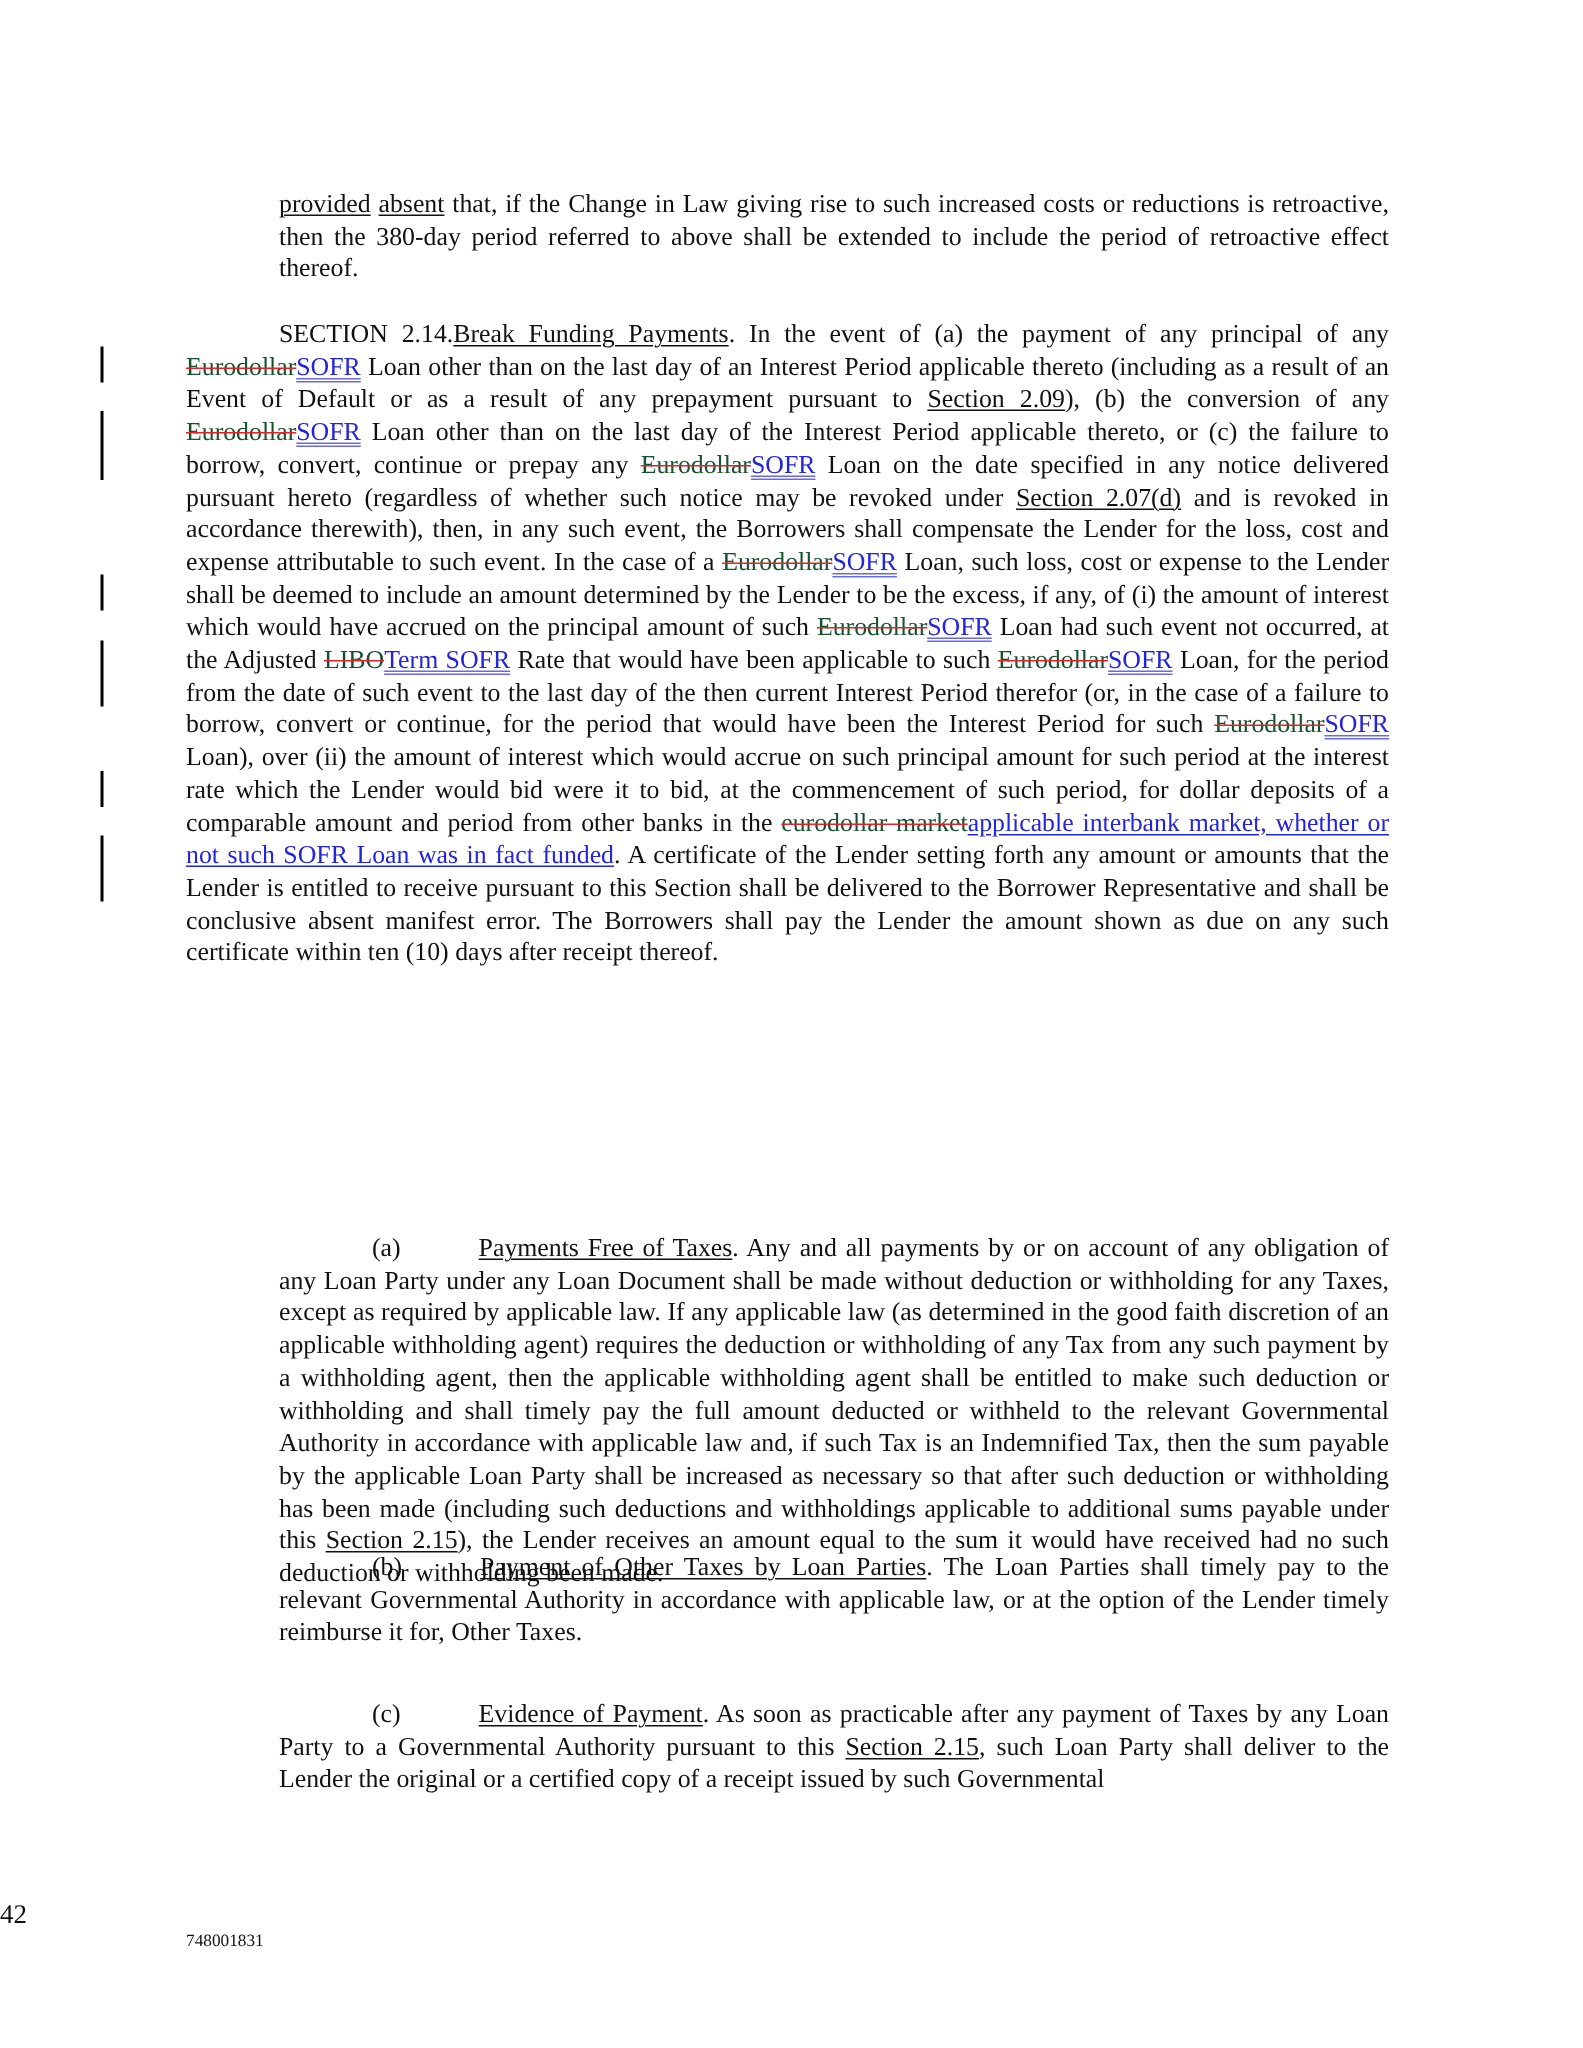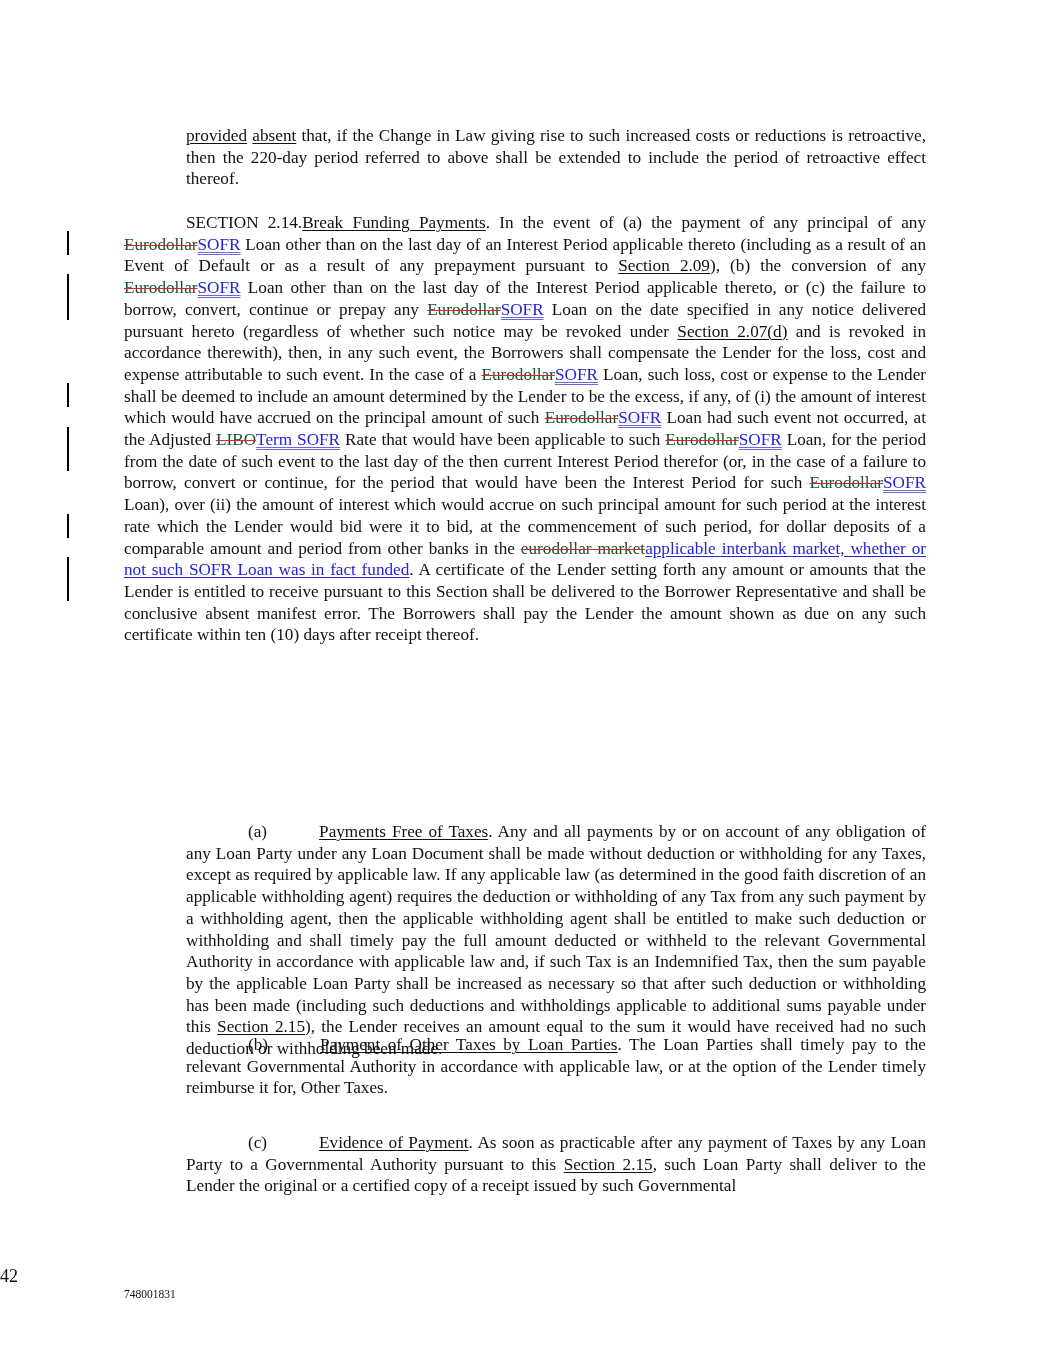--- a/index.html
+++ b/index.html
@@ -26,21 +26,21 @@
 <div class="page">
 
   <div class="change-bar" style="top:231px;height:24px;"></div>
   <div class="change-bar" style="top:274px;height:46px;"></div>
   <div class="change-bar" style="top:383px;height:24px;"></div>
   <div class="change-bar" style="top:427px;height:44px;"></div>
   <div class="change-bar" style="top:514px;height:24px;"></div>
   <div class="change-bar" style="top:557px;height:44px;"></div>
 
   <div class="para indent" style="top:125px;">
-    <span class="u">provided</span><span> </span><span class="u">absent</span><span> that, if the Change in Law giving rise to such increased costs or reductions is retroactive, then the 220-day period referred to above shall be extended to include the period of retroactive effect thereof.</span>
+    <span class="u">provided</span><span> </span><span class="u">absent</span><span> that, if the Change in Law giving rise to such increased costs or reductions is retroactive, then the 380-day period referred to above shall be extended to include the period of retroactive effect thereof.</span>
   </div>
 
   <div class="para wide" style="top:212px;">
     <span class="first-indent"></span><span>SECTION 2.14.</span><span class="u">Break Funding Payments</span><span>.  In the event of (a) the payment of any principal of any </span><span class="del">Eurodollar</span><span class="ins">SOFR</span><span> Loan other than on the last day of an Interest Period applicable thereto (including as a result of an Event of Default or as a result of any prepayment pursuant to </span><span class="u">Section 2.09</span><span>), (b) the conversion of any </span><span class="del">Eurodollar</span><span class="ins">SOFR</span><span> Loan other than on the last day of the Interest Period applicable thereto, or (c) the failure to borrow, convert, continue or prepay any </span><span class="del">Eurodollar</span><span class="ins">SOFR</span><span> Loan on the date specified in any notice delivered pursuant hereto (regardless of whether such notice may be revoked under </span><span class="u">Section 2.07(d)</span><span> and is revoked in accordance therewith), then, in any such event, the Borrowers shall compensate the Lender for the loss, cost and expense attributable to such event.  In the case of a </span><span class="del">Eurodollar</span><span class="ins">SOFR</span><span> Loan, such loss, cost or expense to the Lender shall be deemed to include an amount determined by the Lender to be the excess, if any, of (i) the amount of interest which would have accrued on the principal amount of such </span><span class="del">Eurodollar</span><span class="ins">SOFR</span><span> Loan had such event not occurred, at the Adjusted </span><span class="del">LIBO</span><span class="ins">Term SOFR</span><span> Rate that would have been applicable to such </span><span class="del">Eurodollar</span><span class="ins">SOFR</span><span> Loan, for the period from the date of such event to the last day of the then current Interest Period therefor (or, in the case of a failure to borrow, convert or continue, for the period that would have been the Interest Period for such </span><span class="del">Eurodollar</span><span class="ins">SOFR</span><span>  Loan), over (ii) the amount of interest which would accrue on such principal amount for such period at the interest rate which the Lender would bid were it to bid, at the commencement of such period, for dollar deposits of a comparable amount and period from other banks in the </span><span class="del">eurodollar market</span><span class="ins single">applicable interbank market, whether or not such SOFR Loan was in fact funded</span><span>.  A certificate of the Lender setting forth any amount or amounts that the Lender is entitled to receive pursuant to this Section shall be delivered to the Borrower Representative and shall be conclusive absent manifest error.  The Borrowers shall pay the Lender the amount shown as due on any such certificate within ten (10) days after receipt thereof.</span>
   </div>
 
 
   <div class="para indent" style="top:797px;margin-top:24px;">
     <span class="sub-indent"></span><span>(a)</span><span class="label-gap"></span><span class="u">Payments Free of Taxes</span><span>.  Any and all payments by or on account of any obligation of any Loan Party under any Loan Document shall be made without deduction or withholding for any Taxes, except as required by applicable law.  If any applicable law (as determined in the good faith discretion of an applicable withholding agent) requires the deduction or withholding of any Tax from any such payment by a withholding agent, then the applicable withholding agent shall be entitled to make such deduction or withholding and shall timely pay the full amount deducted or withheld to the relevant Governmental Authority in accordance with applicable law and, if such Tax is an Indemnified Tax, then the sum payable by the applicable Loan Party shall be increased as necessary so that after such deduction or withholding has been made (including such deductions and withholdings applicable to additional sums payable under this </span><span class="u">Section 2.15</span><span>), the Lender receives an amount equal to the sum it would have received had no such deduction or withholding been made.</span>
   </div>

